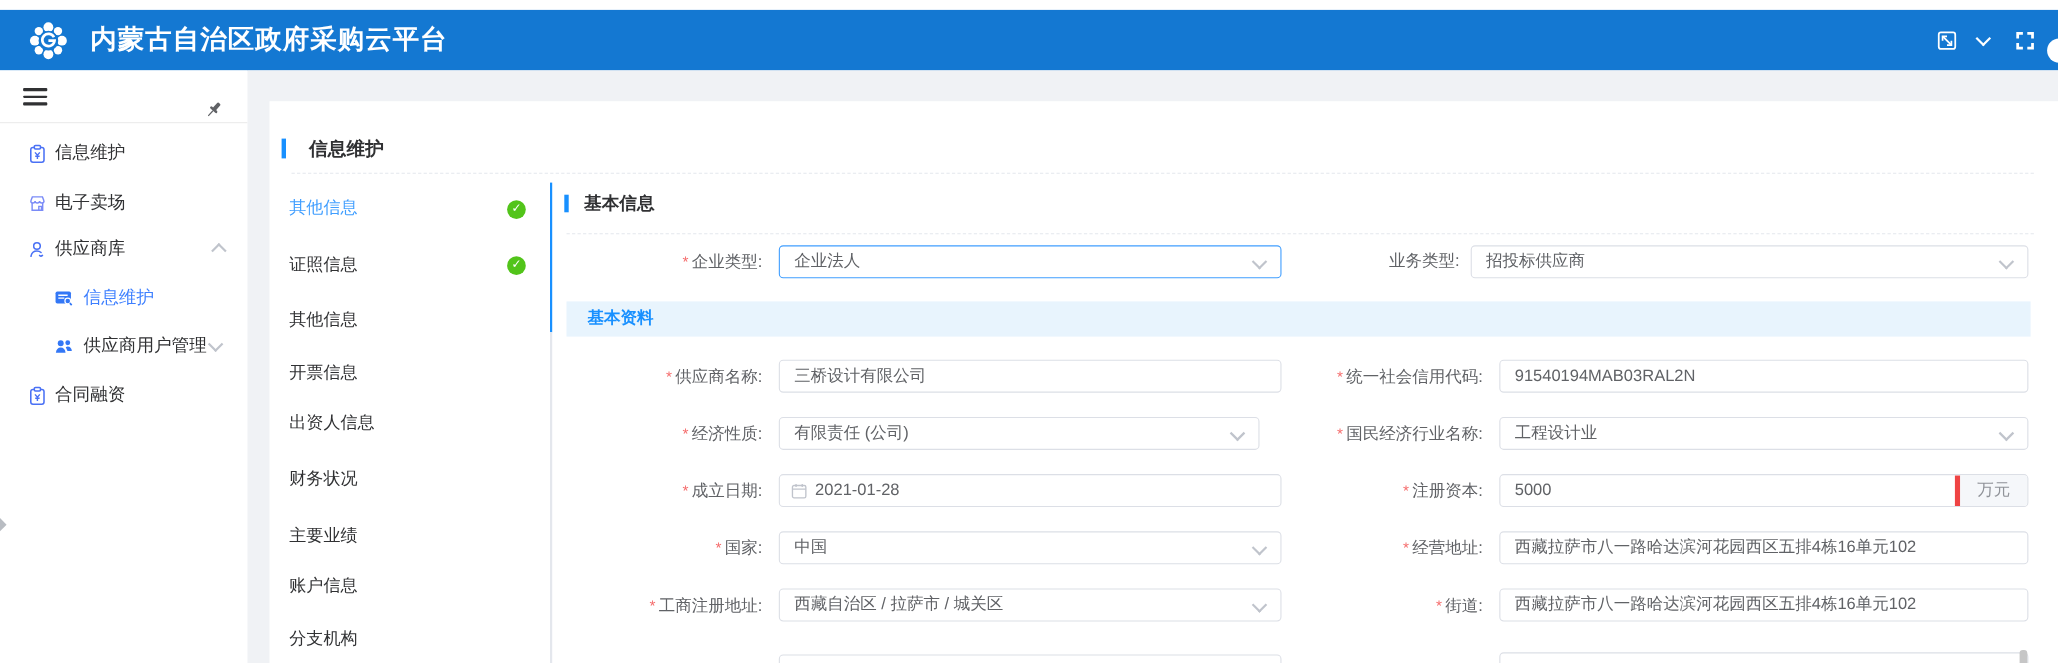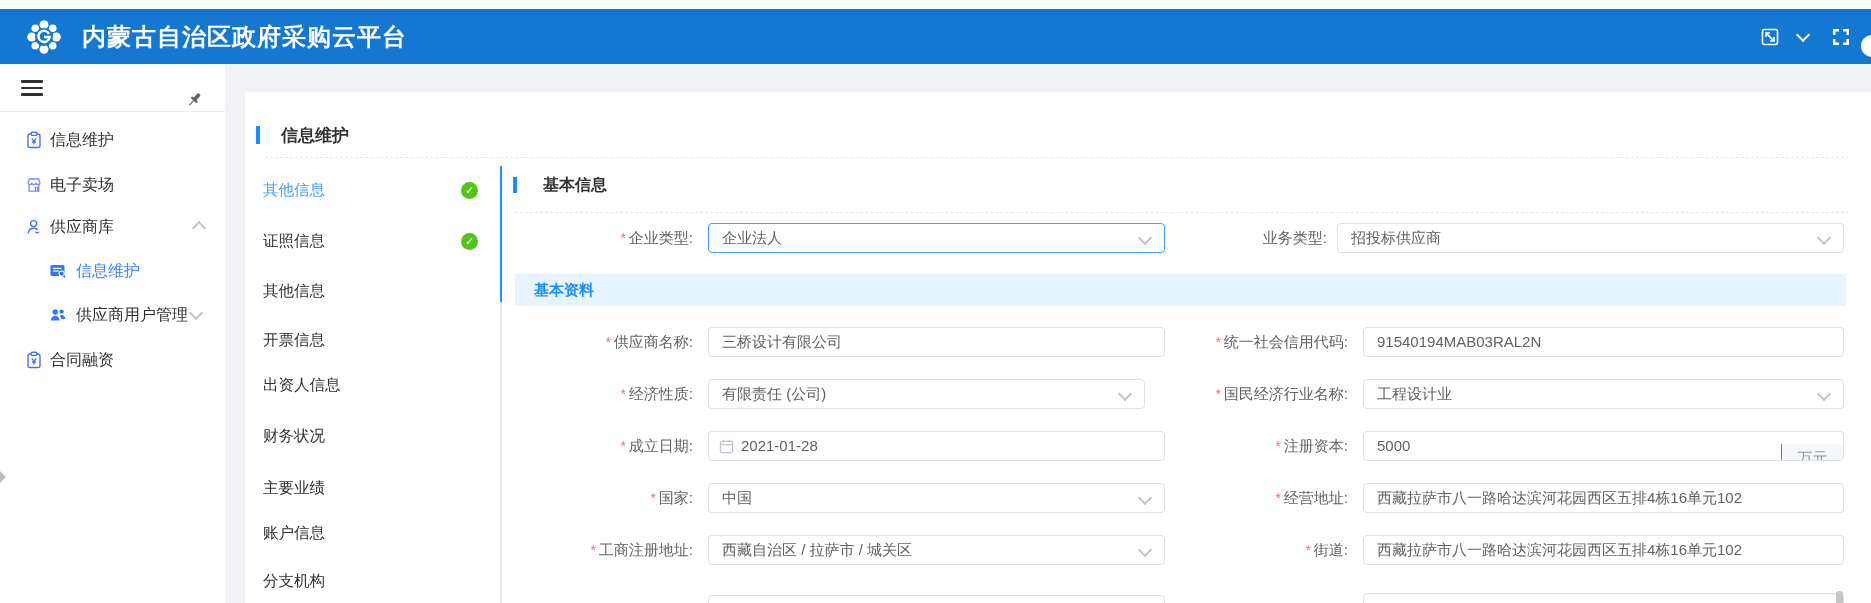--- a/index.html
+++ b/index.html
@@ -37,37 +37,37 @@
   
   .snav{position:absolute;left:263px;width:160px;height:22px;line-height:22px;font-size:15.5px;
         color:#303133;cursor:pointer;white-space:nowrap;}
   .snav.active{color:#409eff;}
   .check{position:absolute;left:461px;width:17px;height:17px;border-radius:50%;background:#52c41a;
          color:#fff;font-size:11px;line-height:17px;text-align:center;font-weight:bold;}
   .vline-blue{position:absolute;left:500px;top:166px;width:2px;height:136px;background:#1890ff;}
   .vline-gray{position:absolute;left:500px;top:302px;width:2px;height:301px;background:#e4e7ed;}
   
   .sec-bar{position:absolute;left:513px;top:177px;width:4px;height:16px;background:#1890ff;}
-  .sec-title{position:absolute;left:531px;top:175px;font-size:16px;font-weight:bold;color:#303133;margin-left:12px;}
+  .sec-title{position:absolute;left:531px;top:175px;font-size:16px;font-weight:bold;color:#303133;}
   .subsec{position:absolute;left:515px;top:274px;width:1331px;height:32px;background:#e8f4fd;
           color:#1890ff;font-size:15px;font-weight:bold;line-height:32px;padding-left:19px;
           box-sizing:border-box;}
   .flabel{position:absolute;height:30px;line-height:30px;font-size:15px;color:#606266;
           text-align:right;white-space:nowrap;}
   .req{color:#f56c6c;margin-right:3px;font-size:14px;}
   .input{position:absolute;height:30px;border:1px solid #dcdfe6;border-radius:4px;background:#fff;
          box-sizing:border-box;font-size:15px;color:#606266;line-height:28px;white-space:nowrap;
          overflow:hidden;cursor:pointer;}
   .input .val{position:absolute;left:13px;top:0;right:28px;overflow:hidden;}
   .input.focused{border-color:#409eff;}
   .input .chev{position:absolute;right:14px;top:9px;}
   .date-ic{position:absolute;left:10px;top:7px;width:15px;height:15px;}
   .input.with-ic .val{left:32px;}
-  .suffix{position:absolute;right:0;top:12px;width:61px;height:28px;background:#f5f7fa;
-          border-left:1px solid #ef4444;color:#909399;text-align:center;line-height:28px;
+  .suffix{position:absolute;right:0;top:0;width:61px;height:28px;background:#f5f7fa;
+          border-left:5px solid #ef4444;color:#909399;text-align:center;line-height:28px;
           border-radius:0 3px 3px 0;font-size:15px;}
   .avatar{position:absolute;left:1861px;top:26px;width:22px;height:22px;border-radius:50%;
           background:#fff;}
   .edge-arrow{position:absolute;left:0px;top:471px;width:0;height:0;cursor:pointer;
               border-top:6px solid transparent;border-bottom:6px solid transparent;
               border-left:6px solid #b8bcc2;}
   .scroll-thumb{position:absolute;left:1836px;top:591px;width:7px;height:20px;background:#c6c6c6;
                 border-radius:3px;cursor:pointer;}
 </style>
 </head>

